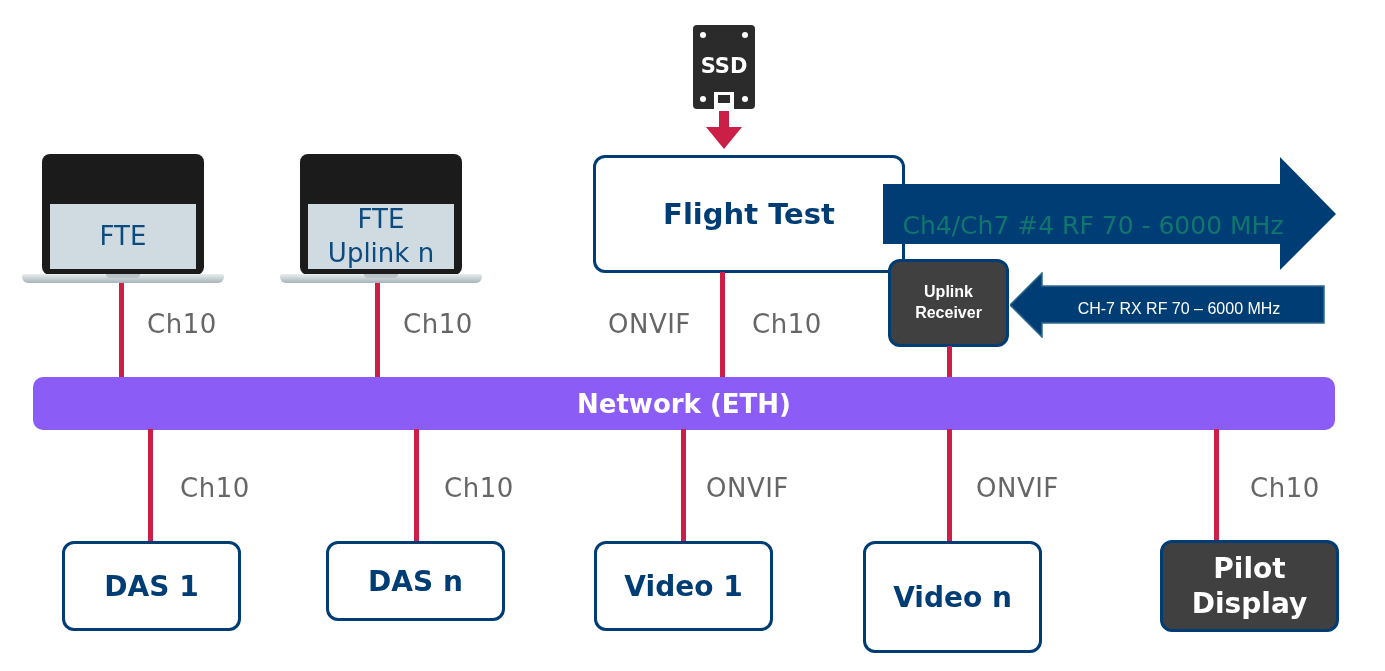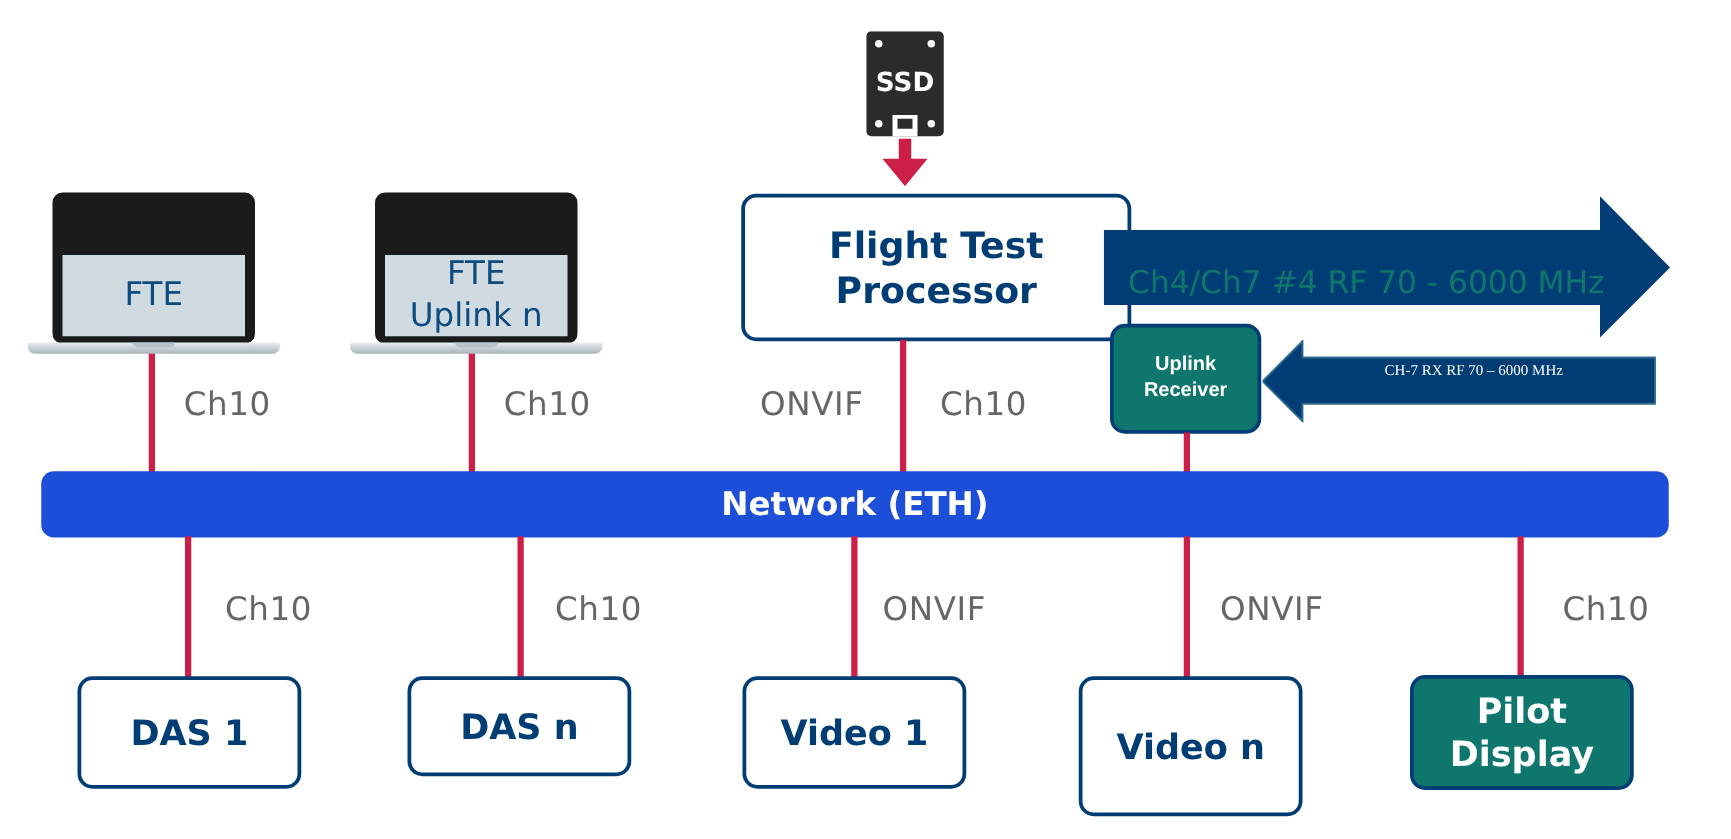--- a/index.html
+++ b/index.html
@@ -8,23 +8,23 @@
   .abs { position:absolute; }
   .line { position:absolute; background:#cc1f48; }
   .vline { width:5px; }
   .lbl { position:absolute; color:#666666; font-size:26px; letter-spacing:0.5px;
          font-family:"DejaVu Sans", sans-serif; white-space:nowrap; }
   .box { position:absolute; box-sizing:border-box; border:3px solid #003d74;
          border-radius:12px; background:#ffffff; color:#003d74;
          display:flex; align-items:center; justify-content:center; text-align:center;
          font-weight:bold; font-size:28px; line-height:1.25;
          font-family:"DejaVu Sans", sans-serif; }
-  .box.filled { background:#0f766e; color:#ffffff; border-color:#003d74; }
+  .box.filled { background:#404040; color:#ffffff; border-color:#003d74; }
   .bus { position:absolute; left:33px; top:377px; width:1302px; height:53px;
-         background:#1d4ed8; border-radius:10px; display:flex; align-items:center;
+         background:#8b5cf6; border-radius:10px; display:flex; align-items:center;
          justify-content:center; color:#ffffff; font-weight:bold; font-size:26px; }
   .laptop { position:absolute; }
   .laptop .screen { position:absolute; left:20px; top:0; width:162px; height:121px;
          background:#1b1b1b; border-radius:8px; }
   .laptop .screen-inner { position:absolute; left:8px; top:8px; right:8px; bottom:6px;
          background:#cfdbe1; display:flex; align-items:center; justify-content:center;
          text-align:center; color:#0d4a7e; font-size:26px; line-height:1.3;margin-top:42px; }
   .laptop .base { position:absolute; left:0; top:120px; width:202px; height:9px;
          background:linear-gradient(#e9eef0, #a7b4b9); border-radius:2px 2px 6px 6px; }
   .laptop .notch { position:absolute; left:84px; top:120px; width:34px; height:4px;
@@ -67,33 +67,32 @@
       </div>
     </div>
   </div>
   <div class="base"></div>
   <div class="notch"></div>
 </div>
 
 <div class="box" style="left:593px;top:155px;width:312px;height:118px;font-size:29px">
   <div>
     <div>Flight Test</div>
-    <div>Processor</div>
   </div>
 </div>
 
 <svg class="abs" style="left:883px;top:157px" width="455" height="114">
   <polygon points="0,27 397,27 397,0 453,57 397,113 397,87 0,87" fill="#003d74"></polygon>
 </svg>
 <div class="abs" style="left:883px;top:211px;width:420px;text-align:center;color:#0f766e;font-size:25px;white-space:nowrap">Ch4/Ch7 #4 RF 70 - 6000 MHz</div>
 
 <svg class="abs" style="left:1010px;top:272px" width="316" height="66">
   <polygon points="0,33 32,1 32,14 314,14 314,51 32,51 32,65" fill="#003d74" stroke="#2e6a8e" stroke-width="1.5"></polygon>
 </svg>
-<div class="abs" style="left:1044px;top:289px;width:270px;text-align:center;color:#fff;font-family:Liberation Serif, serif;font-size:12px;white-space:nowrap">CH-7 RX RF 70 – 6000 MHz</div>
+<div class="abs" style="left:1044px;top:300px;width:270px;text-align:center;color:#fff;font-family:Liberation Sans, sans-serif;font-size:16px;white-space:nowrap">CH-7 RX RF 70 – 6000 MHz</div>
 
 <div class="box filled" style="left:888px;top:259px;width:121px;height:88px;font-family:'Liberation Sans',sans-serif;font-size:16px;border-radius:12px;line-height:1.3">
   <div>
     <div>Uplink</div>
     <div>Receiver</div>
   </div>
 </div>
 
 <div class="line vline" style="left:119px;top:283px;height:96px"></div>
 <div class="line vline" style="left:375px;top:283px;height:96px"></div>
@@ -126,18 +125,18 @@
 </div>
 <div class="box" style="left:326px;top:541px;width:179px;height:80px">
   <span>DAS n</span>
 </div>
 <div class="box" style="left:594px;top:541px;width:179px;height:90px">
   <span>Video 1</span>
 </div>
 <div class="box" style="left:863px;top:541px;width:179px;height:112px">
   <span>Video n</span>
 </div>
-<div class="box filled" style="left:1128px;top:540px;width:179px;height:92px">
+<div class="box filled" style="left:1160px;top:540px;width:179px;height:92px">
   <div>
     <div>Pilot</div>
     <div>Display</div>
   </div>
 </div>
 
 </body></html>

